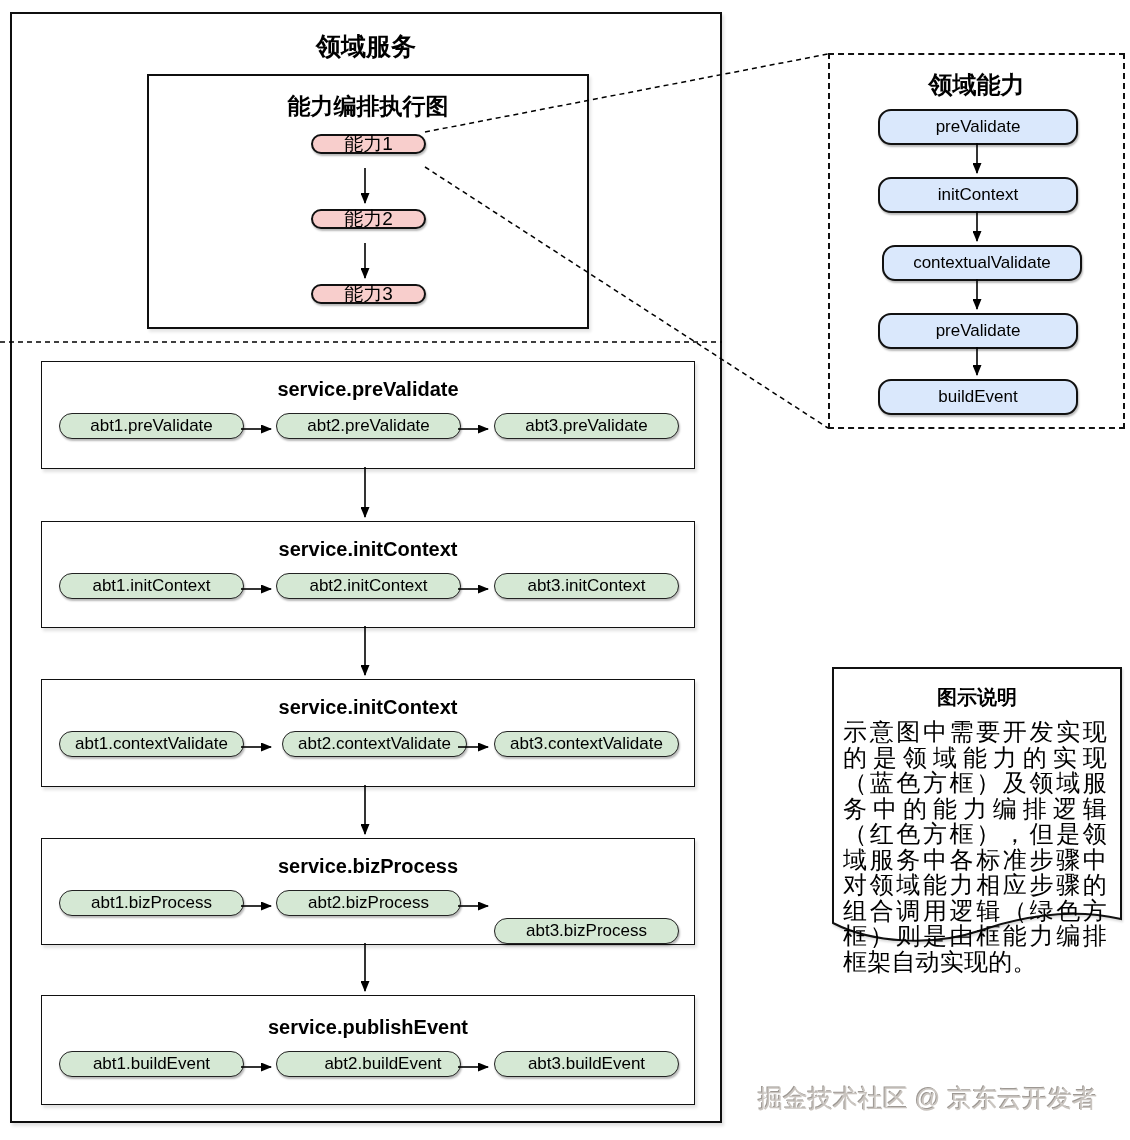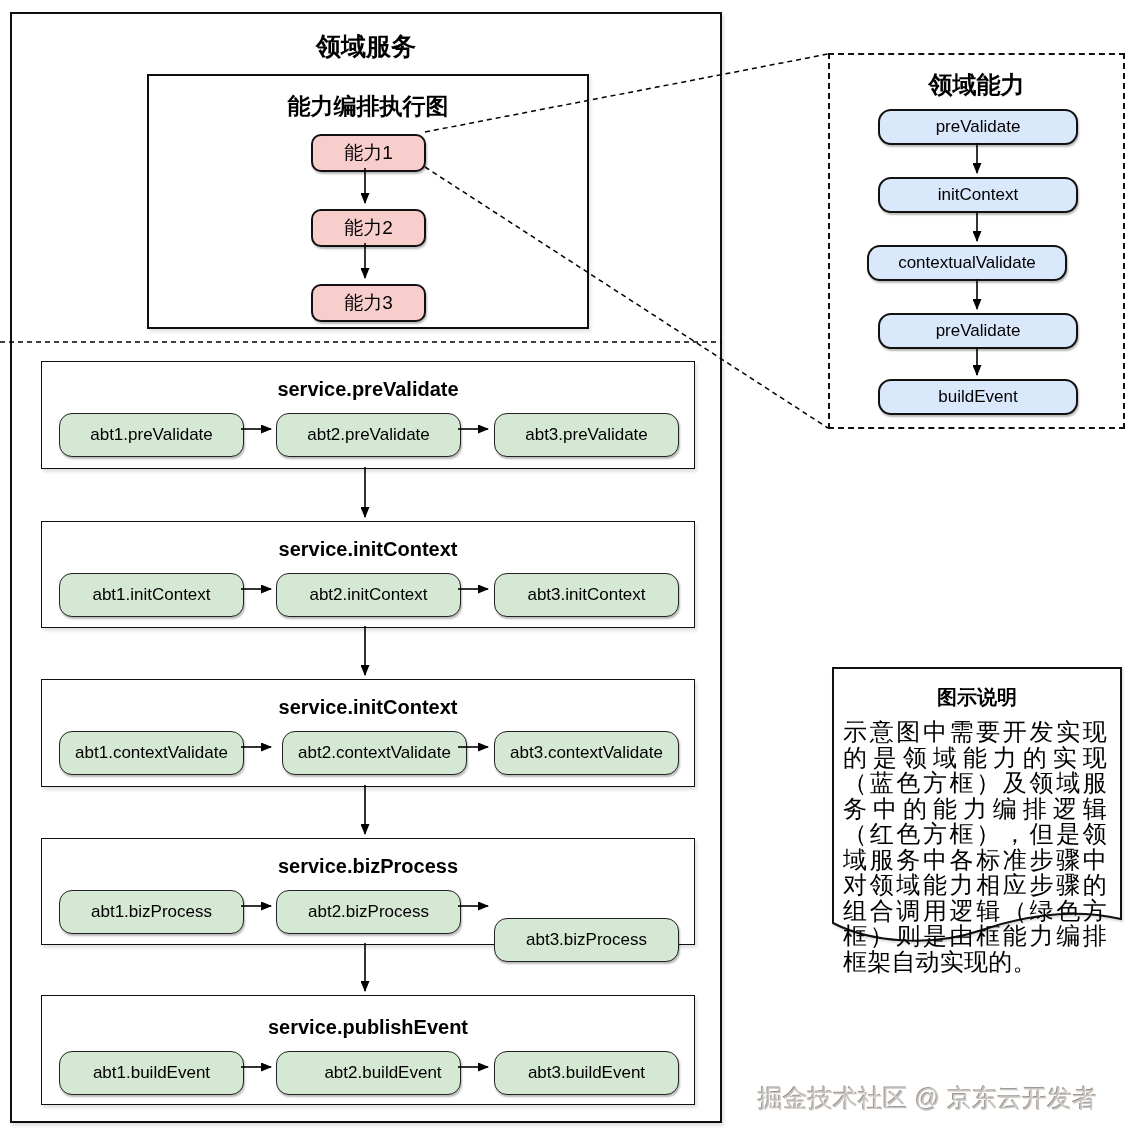--- a/index.html
+++ b/index.html
@@ -6,23 +6,23 @@
   .canvas{position:relative;width:1130px;height:1140px;background:#ffffff;overflow:hidden;
           font-family:"Liberation Sans",sans-serif;color:#000;}
   .frame{position:absolute;background:#fff;border:2px solid #0f0f0f;box-sizing:border-box;
          box-shadow:2px 3px 3px rgba(0,0,0,0.12);}
   .dashed-frame{position:absolute;background:#fff;border:2px dashed #111;box-sizing:border-box;}
   .box-title{position:absolute;left:0;right:0;text-align:center;font-weight:bold;white-space:nowrap;}
   .t-xl{font-size:25px;}
   .t-lg{font-size:23px;}
   .node{position:absolute;display:flex;align-items:center;justify-content:center;box-sizing:border-box;
         border-radius:13px;box-shadow:1px 2px 2px rgba(0,0,0,0.28);white-space:nowrap;}
-  .red{background:#f8cecc;border:2px solid #111;font-size:19px;width:115px;height:38px;border-radius:10px;}
+  .red{background:#f8cecc;border:2px solid #111;font-size:19px;width:115px;height:20px;border-radius:10px;}
   .blue{background:#dae8fc;border:2px solid #111;font-size:17px;width:200px;height:36px;}
-  .green{background:#d5e8d4;border:1.7px solid #222;font-size:17px;width:185px;height:44px;}
+  .green{background:#d5e8d4;border:1.7px solid #222;font-size:17px;width:185px;height:26px;}
   .section{position:absolute;left:39px;width:654px;background:#fff;border:1.7px solid #111;
            box-sizing:border-box;box-shadow:2px 3px 3px rgba(0,0,0,0.12);}
   .section-title{position:absolute;top:16px;left:0;right:0;text-align:center;font-weight:bold;font-size:20px;}
   .overlay{position:absolute;left:0;top:0;pointer-events:none;z-index:40;}
   .legend-title{position:absolute;left:0;right:0;top:17px;text-align:center;font-weight:bold;font-size:20px;}
   .legend-body{position:absolute;left:11px;top:52px;width:264px;font-size:24px;line-height:25.5px;
                text-align:justify;letter-spacing:0.2px;}
   .watermark{position:absolute;left:758px;top:1082px;width:350px;font-size:25px;white-space:nowrap;
              color:#c9c4bf;text-shadow:1px 1px 0 #ffffff,-1px -1px 0 #9d9893;}
 </style>
@@ -74,21 +74,21 @@
       <div class="node green" style="left:17px;top:55px;">abt1.buildEvent</div>
       <div class="node green" style="left:234px;top:55px;padding-left:29px;">abt2.buildEvent</div>
       <div class="node green" style="left:452px;top:55px;">abt3.buildEvent</div>
     </div>
   </div>
 
   <div class="dashed-frame" style="left:828px;top:53px;width:297px;height:376px;">
     <div class="box-title t-xl" style="top:14px;font-size:24px;">领域能力</div>
     <div class="node blue" style="left:48px;top:54px;">preValidate</div>
     <div class="node blue" style="left:48px;top:122px;">initContext</div>
-    <div class="node blue" style="left:37px;top:190px;">contextualValidate</div>
+    <div class="node blue" style="left:52px;top:190px;">contextualValidate</div>
     <div class="node blue" style="left:48px;top:258px;">preValidate</div>
     <div class="node blue" style="left:48px;top:324px;">buildEvent</div>
   </div>
 
   <div style="position:absolute;left:832px;top:667px;width:290px;height:290px;">
     <svg width="290" height="290" viewBox="0 0 290 290" style="position:absolute;left:0;top:0;filter:drop-shadow(1px 2px 1px rgba(0,0,0,0.15));">
       <path d="M1,1 L289,1 L289,252 C245,242 200,246 150,263 C100,280 40,276 1,256 Z" fill="#ffffff" stroke="#111" stroke-width="2"></path>
     </svg>
     <div class="legend-title">图示说明</div>
     <div class="legend-body">示意图中需要开发实现的是领域能力的实现（蓝色方框）及领域服务中的能力编排逻辑（红色方框），但是领域服务中各标准步骤中对领域能力相应步骤的组合调用逻辑（绿色方框）则是由框能力编排框架自动实现的。</div>

